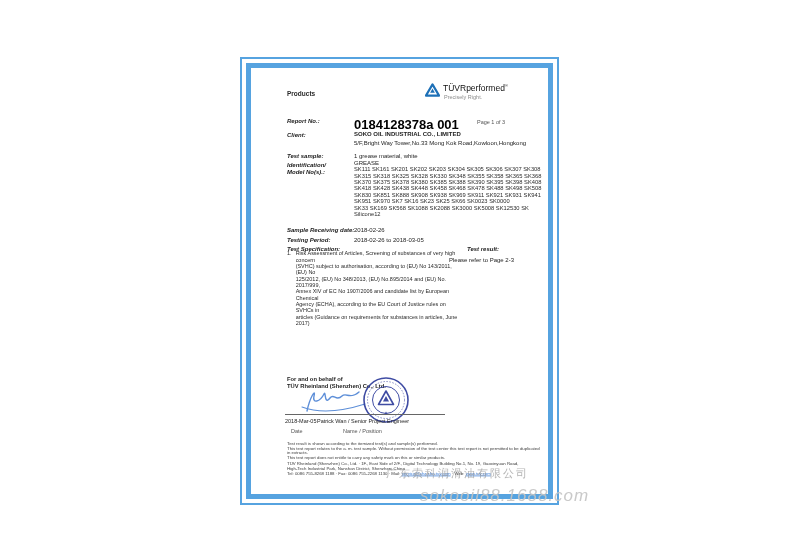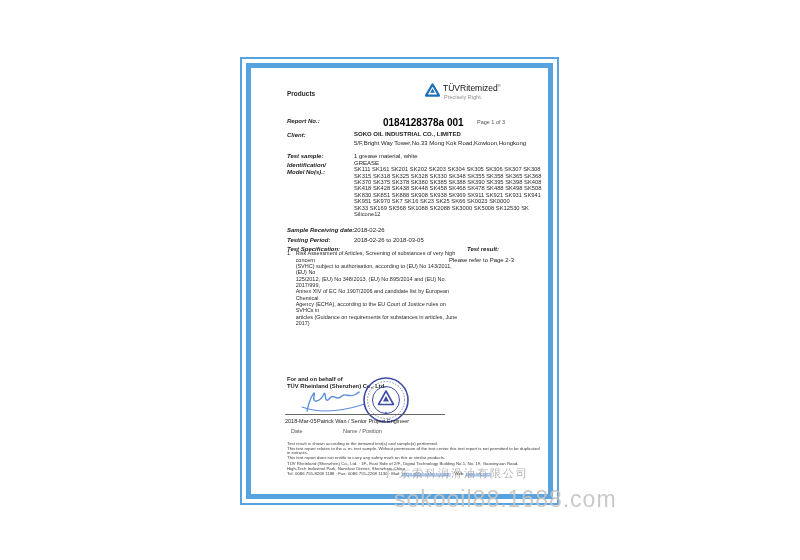--- a/index.html
+++ b/index.html
@@ -19,57 +19,57 @@
 
   .products { left:36px; top:22px; font-size:6.5px; color:#2a2a2a; font-weight:bold; }
 
   .logo-wrap { left:174px; top:14px; width:110px; height:24px; }
   .logo-tri { position:absolute; left:0; top:1px; }
   .logo-text { position:absolute; left:18px; top:1px; font-size:8.5px; color:#111; white-space:nowrap; }
   .logo-text .bold { font-weight:normal; }
   .logo-reg { font-size:4px; vertical-align:super; }
   .logo-tagline { position:absolute; left:19px; top:12px; font-size:5.5px; color:#8c8c8c; white-space:nowrap; }
 
-  .report-no { left:103px; top:49px; font-size:10px; font-weight:bold; color:#000;margin-left:29px; }
+  .report-no { left:103px; top:49px; font-size:13px; font-weight:bold; color:#000; }
   .page-ind { left:226px; top:51px; font-size:5.5px; color:#555; }
 
   .client-name { font-weight:bold; }
 
   .scaled { transform-origin:0 0; transform:scale(0.72); color:#2a2a2a; }
   .model-block { left:103px; top:98px; width:262px; font-size:8px; line-height:9px; }
   .spec-block { left:36px; top:183px; width:240px; font-size:7.6px; line-height:8.8px; display:flex; }
   .spec-num { width:12px; flex:none; }
   .footer-block { left:36px; top:373px; width:352px; font-size:6px; line-height:6.6px; color:#3a3a3a; }
   .footer-block .addr { margin-top:2px; }
   .footer-link { color:#3a7bd5; text-decoration:underline; }
 
   .sig-line { left:34px; top:346px; width:160px; border-top:1px solid #666; height:0; }
   .sig-svg { left:48px; top:317px; }
   .stamp-svg { left:110px; top:307px; opacity:0.92; }
 
   .wm-company { position:absolute; left:386px; top:466px; font-size:11px; letter-spacing:2px;
                 color:rgba(140,140,140,0.65); white-space:nowrap; z-index:5; }
-  .wm-url { position:absolute; left:394px; top:486px; font-size:23px; letter-spacing:1px;
-            color:rgba(195,195,195,0.9); white-space:nowrap; z-index:5; }
+  .wm-url { position:absolute; left:420px; top:486px; font-size:17px; letter-spacing:1px;
+            color:rgba(195,195,195,0.9); white-space:nowrap; z-index:5;font-style:italic; }
 </style>
 </head>
 <body>
 
 <div class="cert-frame">
   <div class="cert-frame-inner">
     <div class="page">
 
       <div class="abs products">Products</div>
 
       <div class="abs logo-wrap">
         <svg class="logo-tri" width="15" height="14" viewBox="0 0 24 22">
           <path d="M12 2 L22.5 20 L1.5 20 Z" fill="none" stroke="#1d70b7" stroke-width="3.4" stroke-linejoin="round"></path>
           <path d="M12 8.5 L15.8 15.5 L8.2 15.5 Z" fill="#1d70b7"></path>
         </svg>
-        <div class="logo-text"><span class="bold">TÜVR</span><span>itemized</span><span class="logo-reg">®</span></div>
+        <div class="logo-text"><span class="bold">TÜVR</span><span>performed</span><span class="logo-reg">®</span></div>
         <div class="logo-tagline">Precisely Right.</div>
       </div>
 
       <div class="lbl" style="left:36px; top:50px;">Report No.:</div>
       <div class="abs report-no">0184128378a 001</div>
       <div class="abs page-ind">Page 1 of 3</div>
 
       <div class="lbl" style="left:36px; top:64px;">Client:</div>
       <div class="val client-name" style="left:103px; top:63px;">SOKO OIL INDUSTRIAL CO., LIMITED</div>
       <div class="val" style="left:103px; top:72px;">5/F,Bright Way Tower,No.33 Mong Kok Road,Kowloon,Hongkong</div>

